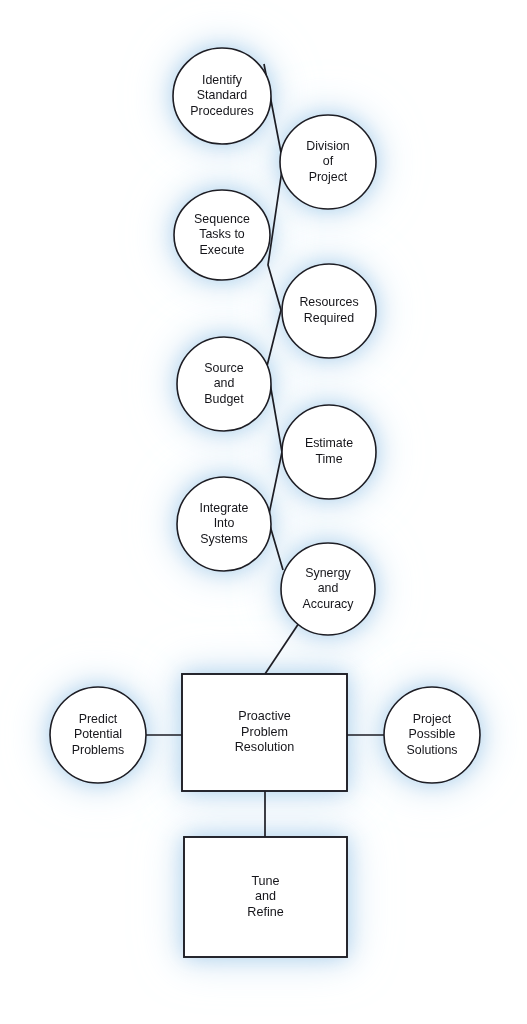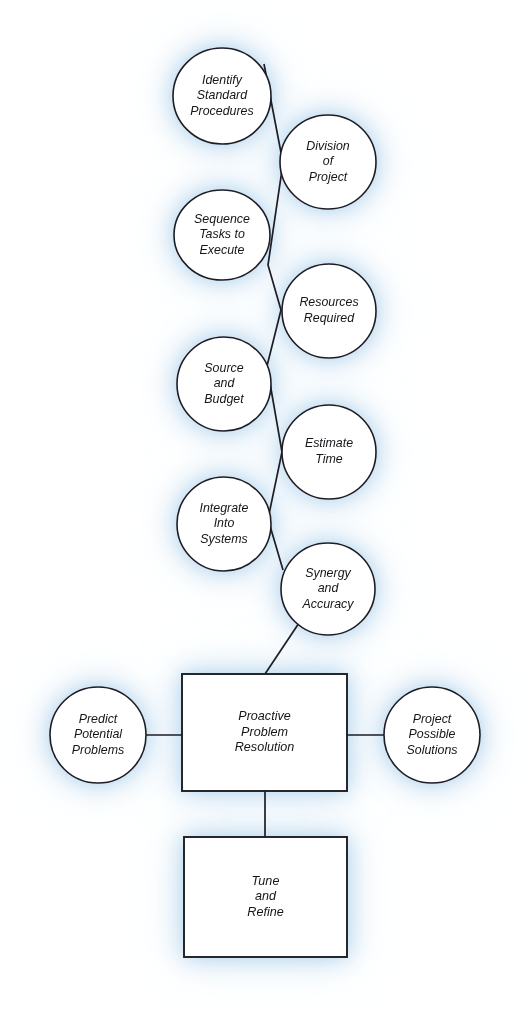--- a/index.html
+++ b/index.html
@@ -11,21 +11,20 @@
     width: 527px;
     height: 1024px;
     overflow: hidden;
     font-family: "Liberation Sans", sans-serif;
   }
   #diagram-root {
     position: relative;
     width: 490px;
     height: 1024px;
     background: #be185d;
-    font-style: italic;
   }
   svg.diagram-canvas {
     display: block;
     width: 527px;
     height: 1024px;
   }
   .node-shape {
     fill: #ffffff;
     stroke: #1d1d24;
     stroke-width: 1.6;

